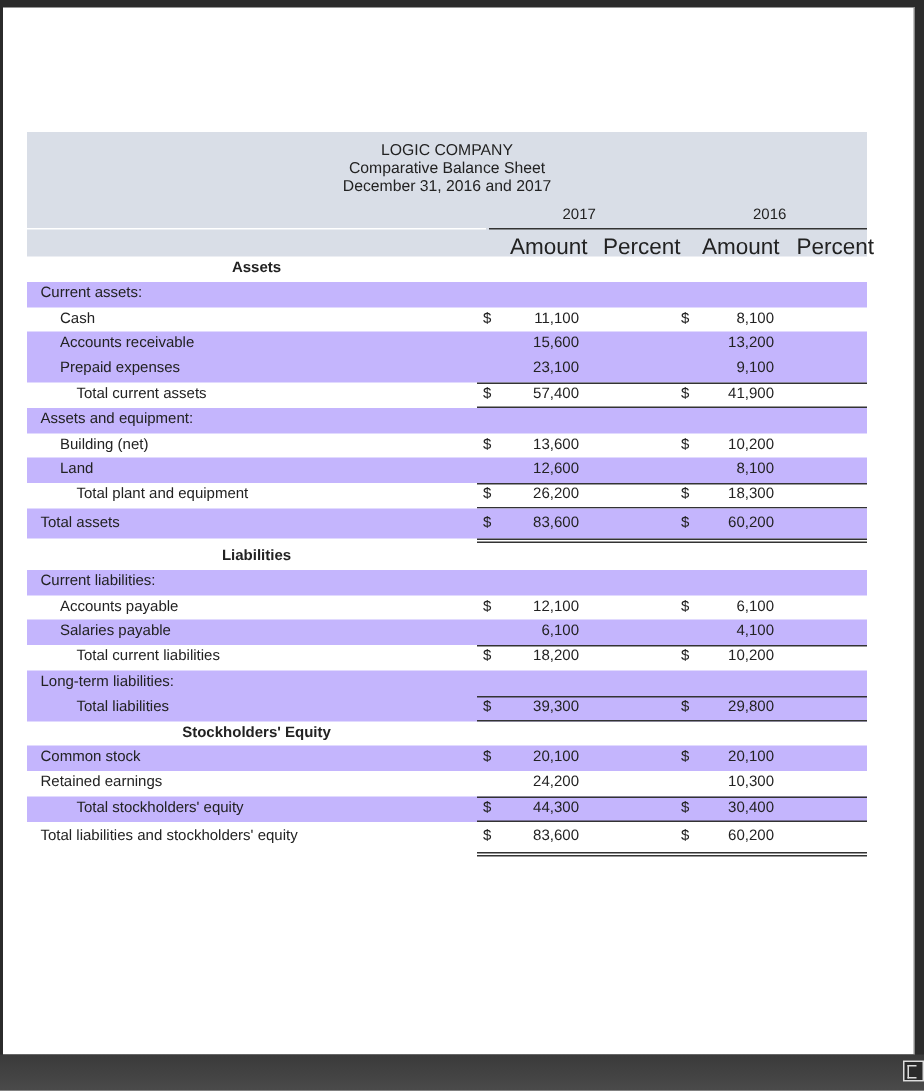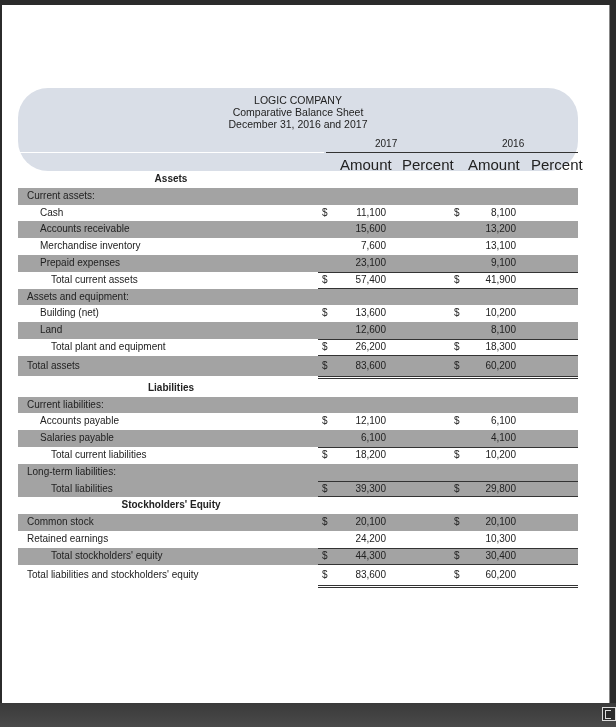--- a/index.html
+++ b/index.html
@@ -4,31 +4,31 @@
 <style>
   * { box-sizing: border-box; margin: 0; padding: 0; }
   html, body { width: 616px; height: 727px; overflow: hidden; }
   body { background: #2b2b2b; font-family: "Liberation Sans", sans-serif; color: #222; position: relative; }
   .page { position: absolute; left: 2px; top: 5px; width: 608px; height: 698px; background: #ffffff; border-right: 1px solid #888; }
   .bottombar { position: absolute; left: 0; top: 703px; width: 616px; height: 24px; background: linear-gradient(#3a3a3a, #4a4a4a); }
   .fs-icon { position: absolute; right: 0; top: 707px; width: 14px; height: 14px; border: 1px solid #ddd; background: #2b2b2b; }
   .fs-icon::before { content: ""; position: absolute; left: 2px; top: 2px; width: 5px; height: 7px; border-left: 1px solid #ddd; border-top: 1px solid #ddd; border-bottom: 1px solid #ddd; }
 
   .sheet { position: absolute; left: 18px; top: 88px; width: 560px; font-size: 10px; }
-  .hdr { background: #d9dee7; text-align: center; padding-top: 6px; border-radius: 30px; }
+  .hdr { background: #d9dee7; text-align: center; padding-top: 6px; }
   .hdr .l { line-height: 12px; font-size: 10.5px; }
   .yr-row { position: relative; height: 20px; margin-top: 3px; }
   .yr { position: absolute; top: 5px; font-size: 10px; }
   .yr-rule { position: absolute; left: 308px; right: 0; bottom: 0; border-bottom: 1px solid #333; }
   .white-gap { position: absolute; left: 0; width: 306px; bottom: 0; border-bottom: 1px solid #fff; }
   .col-row { position: relative; height: 18px; }
   .colh { position: absolute; top: 3px; font-size: 15px; }
 
   .row { position: relative; height: 16.8px; line-height: 16.8px; }
-  .row.alt { background: #a3a3a3; }
+  .row.alt { background: #c4b5fd; }
   .row .lbl { position: absolute; white-space: nowrap; }
   .lbl.i0 { left: 9px; }
   .lbl.i1 { left: 22px; }
   .lbl.i2 { left: 33px; }
   .lbl.sec { left: 0; width: 306px; text-align: center; font-weight: bold; }
   .cur { position: absolute; }
   .c17 { left: 304px; }
   .c16 { left: 436px; }
   .amt { position: absolute; text-align: right; width: 60px; }
   .a17 { left: 308px; }
@@ -71,25 +71,20 @@
         <span class="cur c17">$</span>
         <span class="amt a17">11,100</span>
         <span class="cur c16">$</span>
         <span class="amt a16">8,100</span>
       </div>
       <div class="row alt">
         <span class="lbl i1">Accounts receivable</span>
         <span class="amt a17">15,600</span>
         <span class="amt a16">13,200</span>
       </div>
-      <div class="row">
-        <span class="lbl i1">Merchandise inventory</span>
-        <span class="amt a17">7,600</span>
-        <span class="amt a16">13,100</span>
-      </div>
       <div class="row alt">
         <span class="lbl i1">Prepaid expenses</span>
         <span class="amt a17">23,100</span>
         <span class="amt a16">9,100</span>
       </div>
       <div class="row">
         <span class="lbl i2">Total current assets</span>
         <span class="cur c17">$</span>
         <span class="amt a17">57,400</span>
         <span class="cur c16">$</span>

